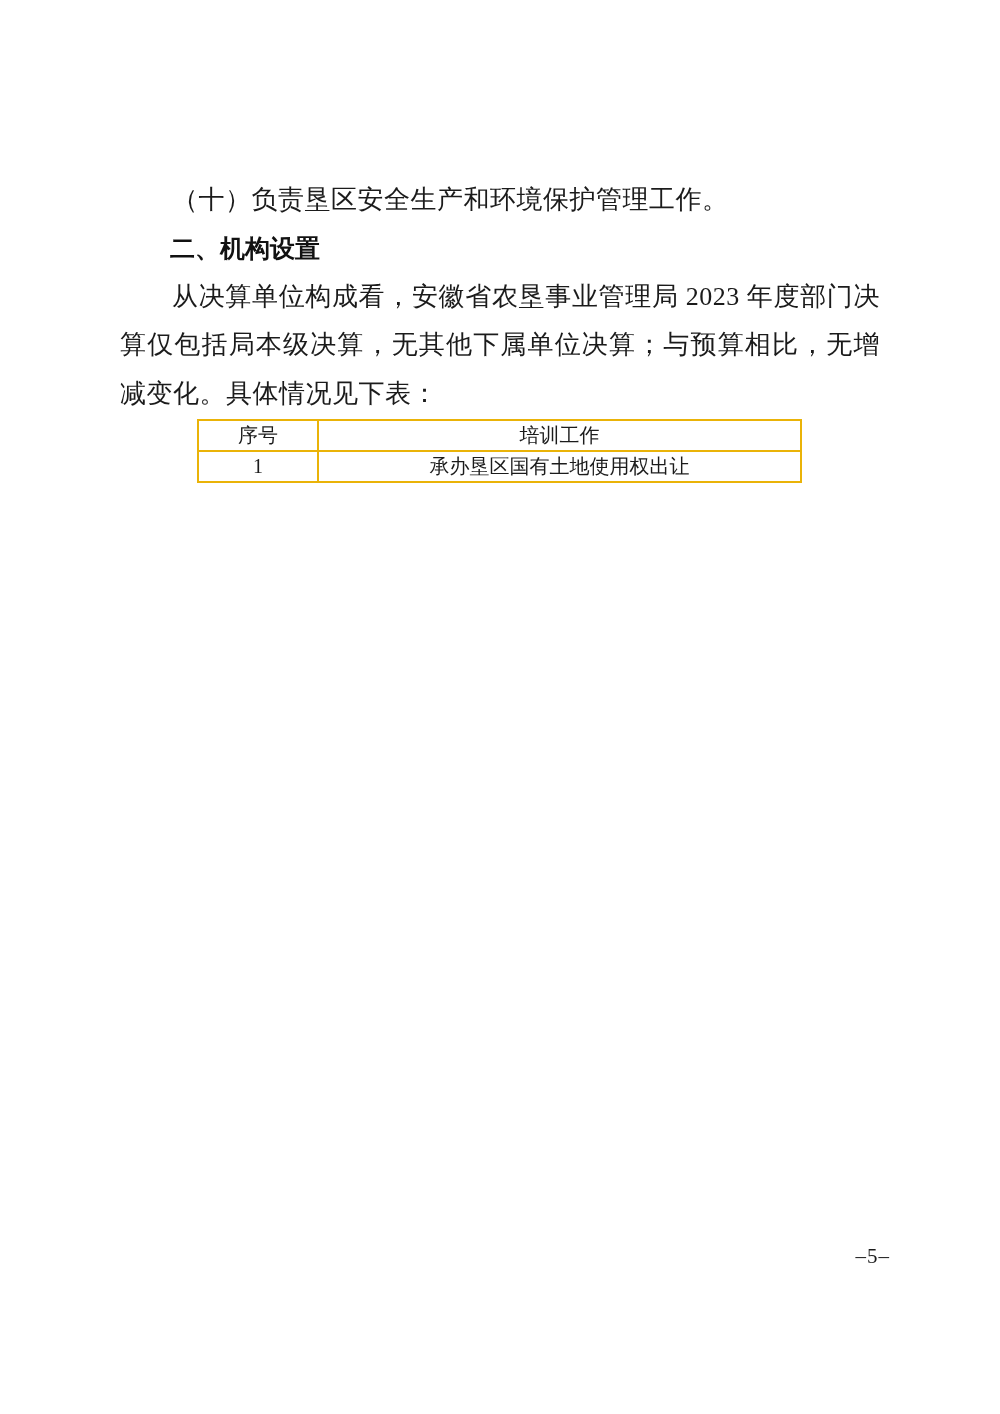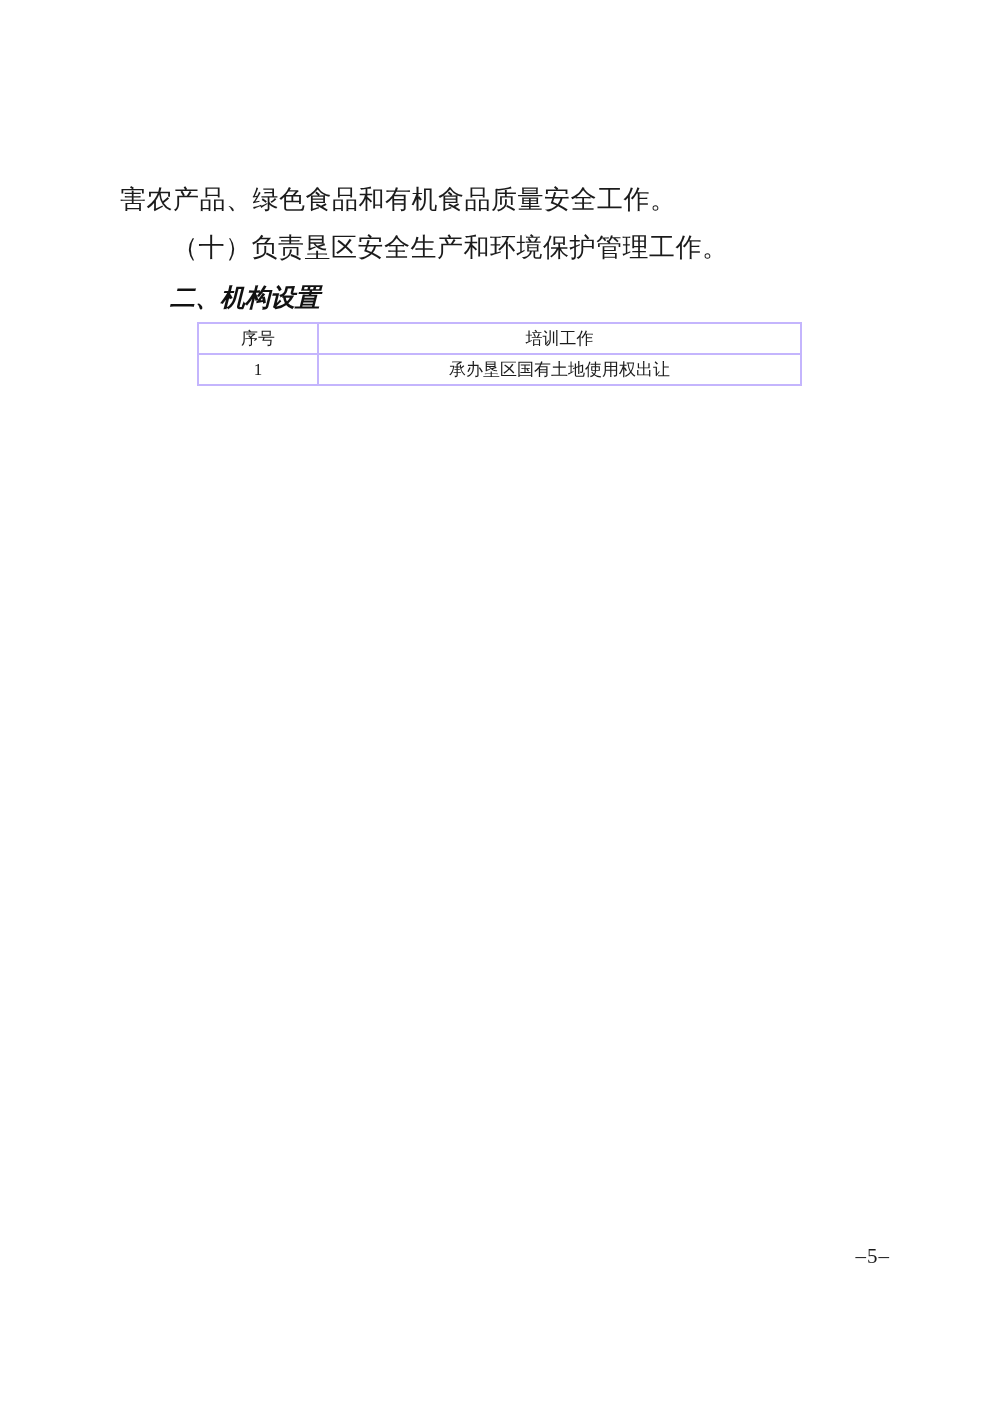--- a/index.html
+++ b/index.html
@@ -35,60 +35,59 @@
     text-indent: 0;
   }
   .section-heading {
     margin: 0;
     font-family: "Liberation Sans", "DejaVu Sans", sans-serif;
     font-weight: bold;
     font-size: 25px;
     line-height: 48.4px;
     text-indent: 2em;
     color: #111111;
-    font-style: italic;
   }
   .unit-table {
     margin-left: 77px;
     margin-top: 1px;
     width: 605px;
     border-collapse: collapse;
     table-layout: fixed;
   }
   .unit-table th,
   .unit-table td {
-    border: 2px solid #c4b5fd;
+    border: 2px solid #eab308;
     height: 29px;
     padding: 0 4px;
     text-align: center;
     vertical-align: middle;
-    font-size: 17px;
+    font-size: 20px;
     font-weight: normal;
     font-family: "Liberation Serif", "DejaVu Serif", serif;
     color: #1b1b1b;
   }
   .col-seq { width: 110px; }
   .page-number {
     position: absolute;
     top: 1244px;
     right: 110px;
     font-size: 21px;
     letter-spacing: 1px;
     color: #1b1b1b;
     font-family: "Liberation Serif", "DejaVu Serif", serif;
   }
 </style>
 </head>
 <body>
 
 <div class="page">
   <div class="content">
-    <p class="para no-indent">害农产品、绿色食品和有机食品质量安全工作。</p>
     <p class="para">（十）负责垦区安全生产和环境保护管理工作。</p>
     <p class="section-heading">二、机构设置</p>
+    <p class="para">从决算单位构成看，安徽省农垦事业管理局 2023 年度部门决算仅包括局本级决算，无其他下属单位决算；与预算相比，无增减变化。具体情况见下表：</p>
 
     <table class="unit-table">
       <thead>
         <tr>
           <th class="col-seq">序号</th>
           <th>培训工作</th>
         </tr>
       </thead>
       <tbody>
         <tr>

